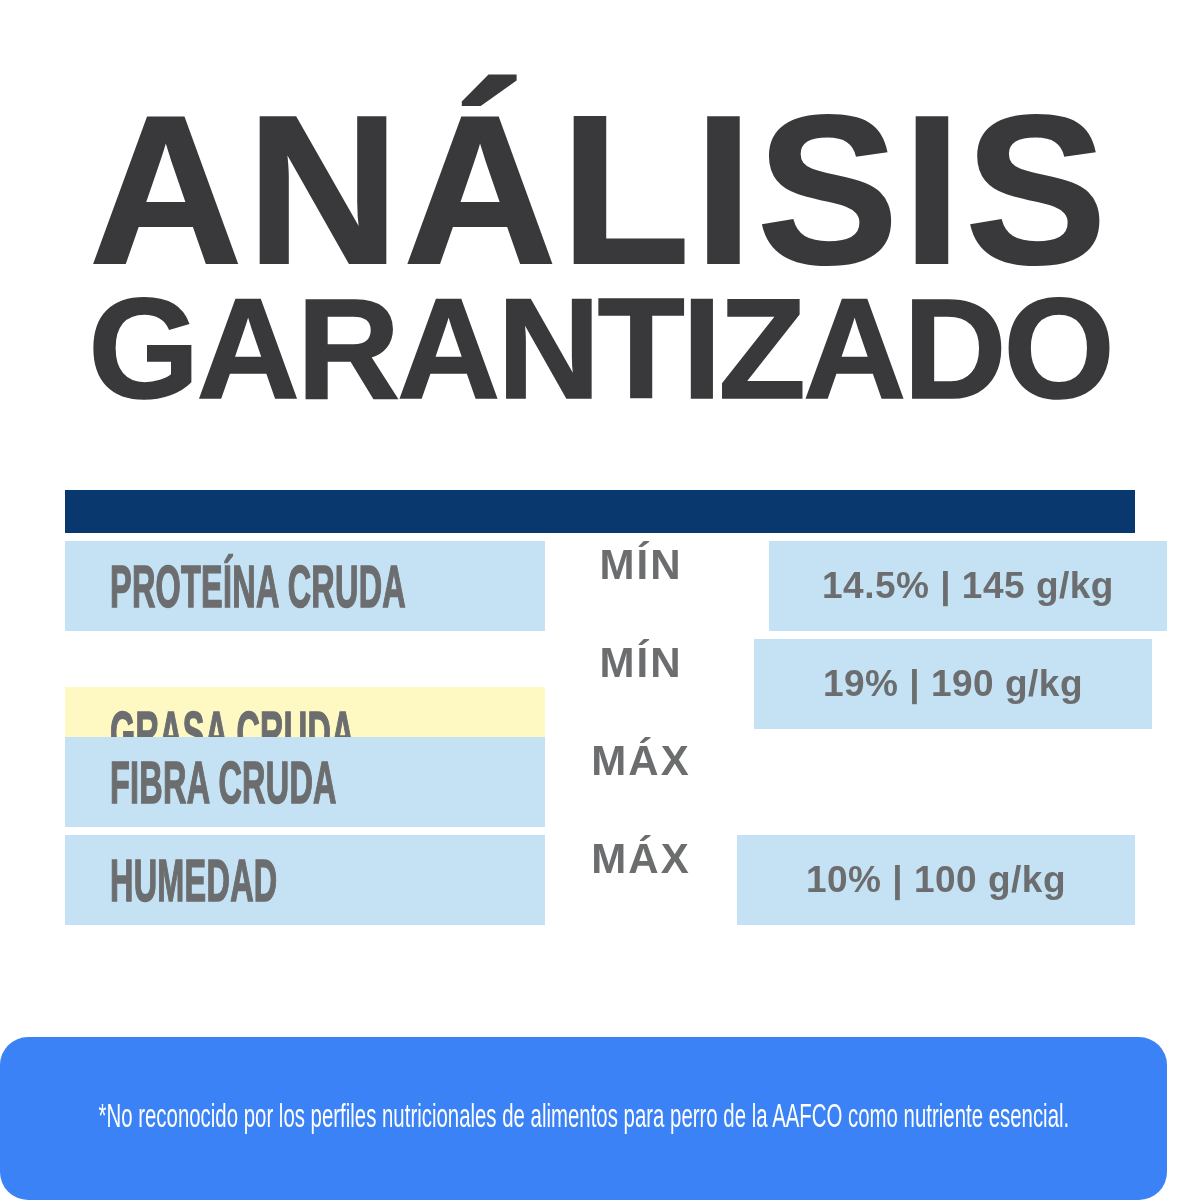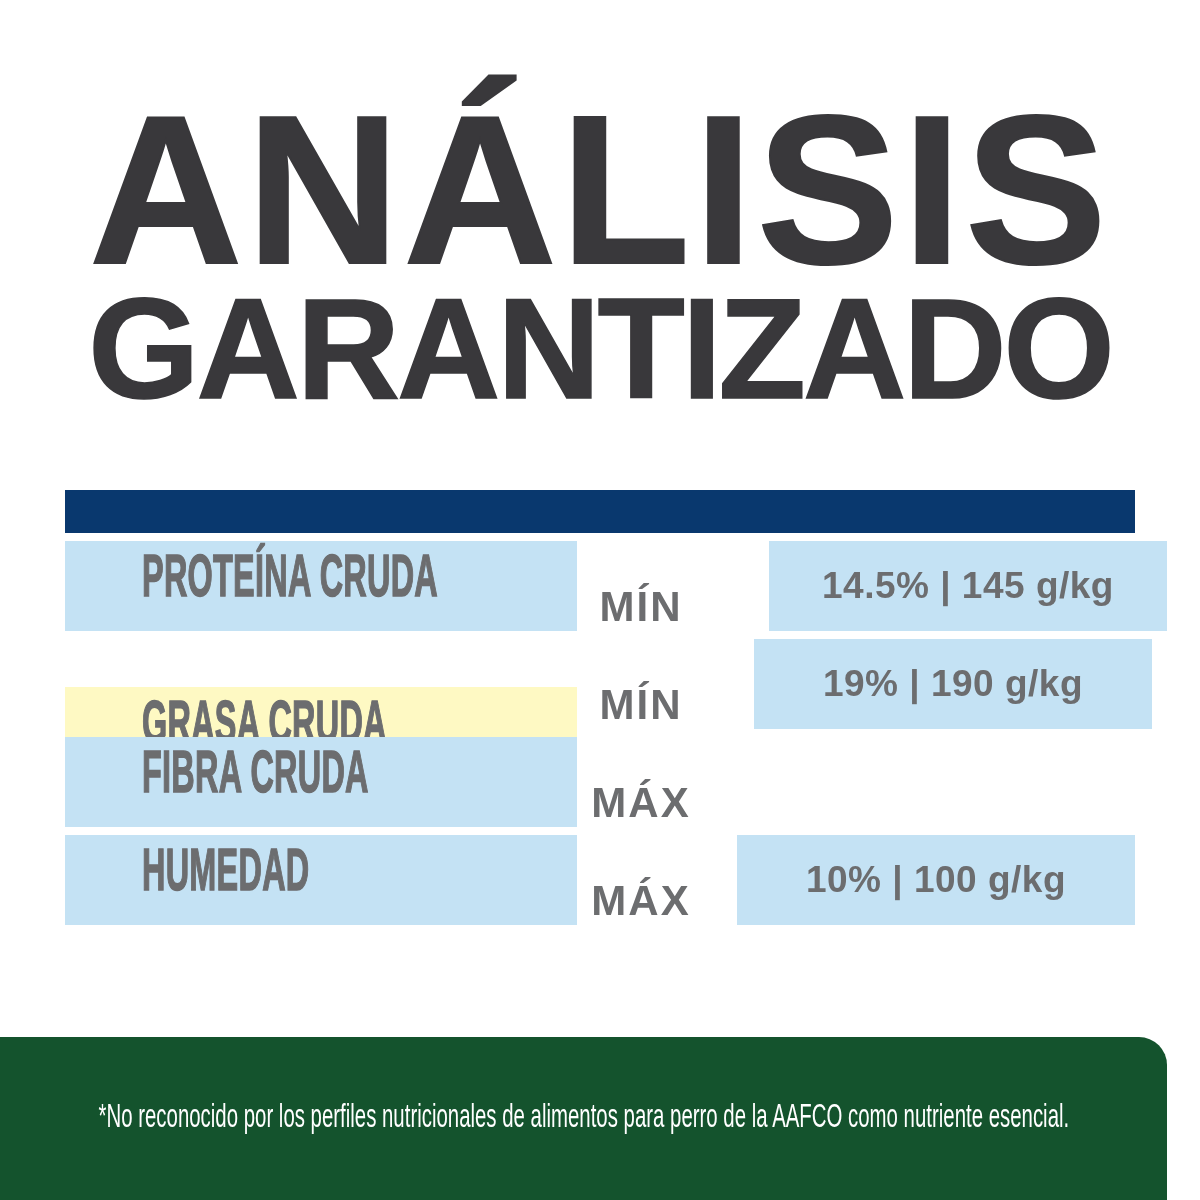--- a/index.html
+++ b/index.html
@@ -36,24 +36,24 @@
   }
   .t-row{
     position:absolute;left:65px;width:1070px;height:90px;
   }
   .t-row.r0{top:541px}
   .t-row.r1{top:639px}
   .t-row.r2{top:737px}
   .t-row.r3{top:835px}
 
   .cell{position:absolute;top:0;height:100%;background:#C4E2F4;}
-  .cell-label{left:0;width:480px;display:flex;padding-left:32px;}
+  .cell-label{left:0;width:480px;display:flex;align-items:center;}
   .cell-qualifier{
     left:480px;width:192px;background:transparent;
-    display:flex;align-items:flex-end;justify-content:center;
+    display:flex;align-items:flex-start;justify-content:center;
   }
   .cell-value{
     left:672px;width:398px;
     display:flex;align-items:center;justify-content:center;
   }
 
   .label-text{
     font-size:60px;font-weight:bold;color:#6C6D6F;
     white-space:nowrap;
     display:inline-block;
@@ -138,17 +138,17 @@
       <span class="label-text">HUMEDAD</span>
     </div>
     <div class="cell cell-qualifier">
       <span class="qualifier-text">MÁX</span>
     </div>
     <div class="cell cell-value" style="background-color: rgb(196, 226, 244); align-items: center;">
       <span class="value-text">10% | 100 g/kg</span>
     </div>
   </div>
 
-  <div class="footnote-bar" style="background-color: #14532d;">
+  <div class="footnote-bar" style="background-color: #3b82f6; border-radius: 28px;">
     <span class="footnote-text">*No reconocido por los perfiles nutricionales de alimentos para perro de la AAFCO como nutriente esencial.</span>
   </div>
 
 </div>
 
 </body></html>

